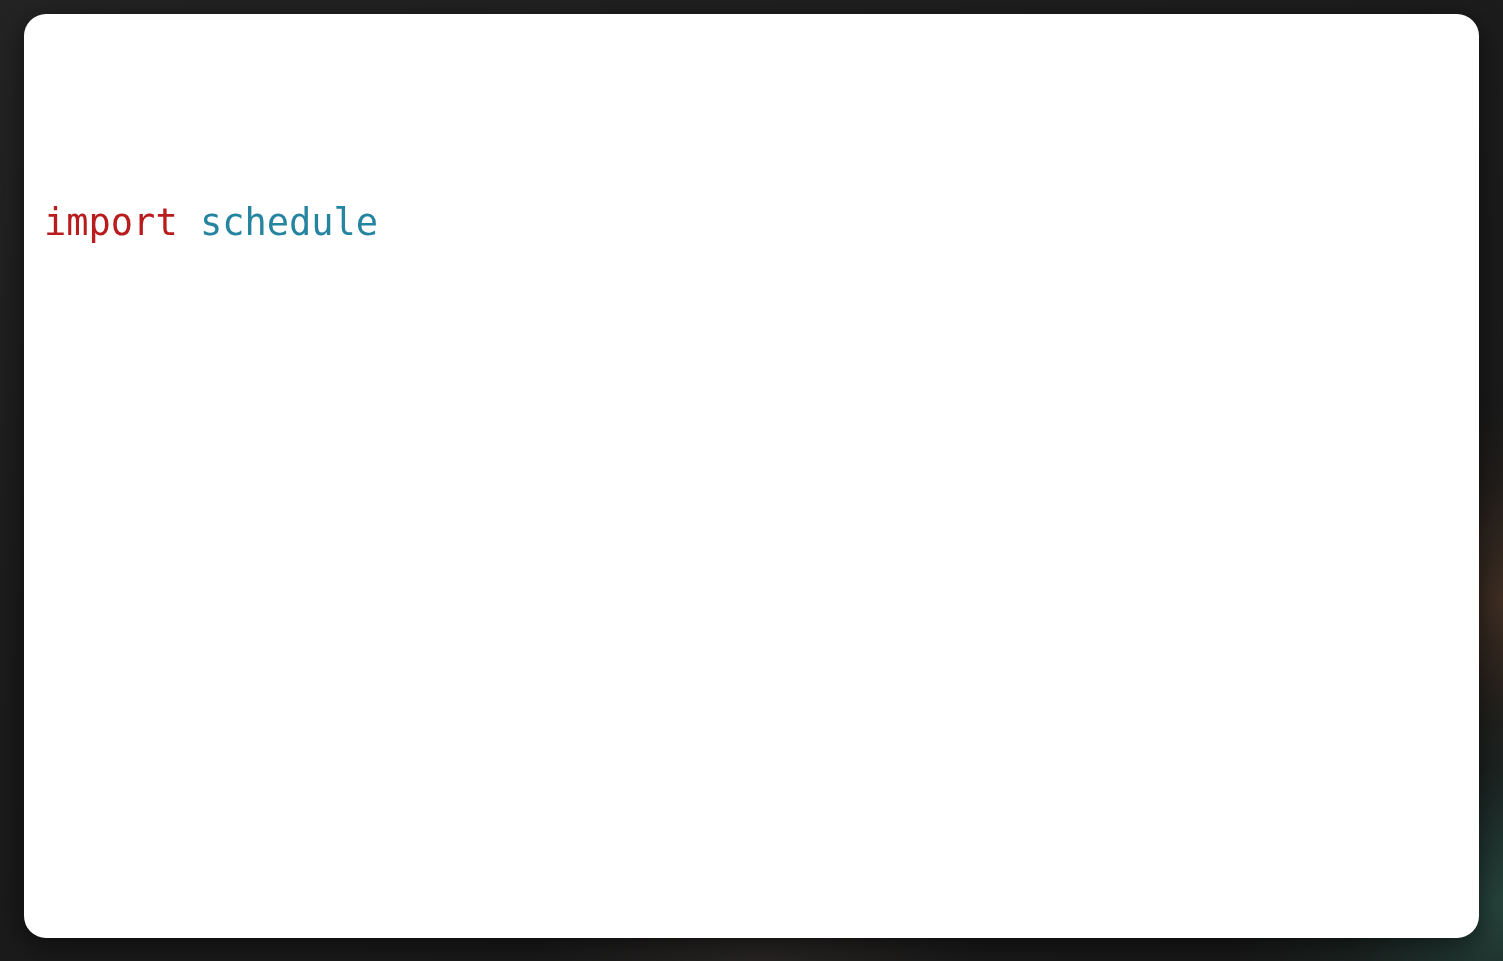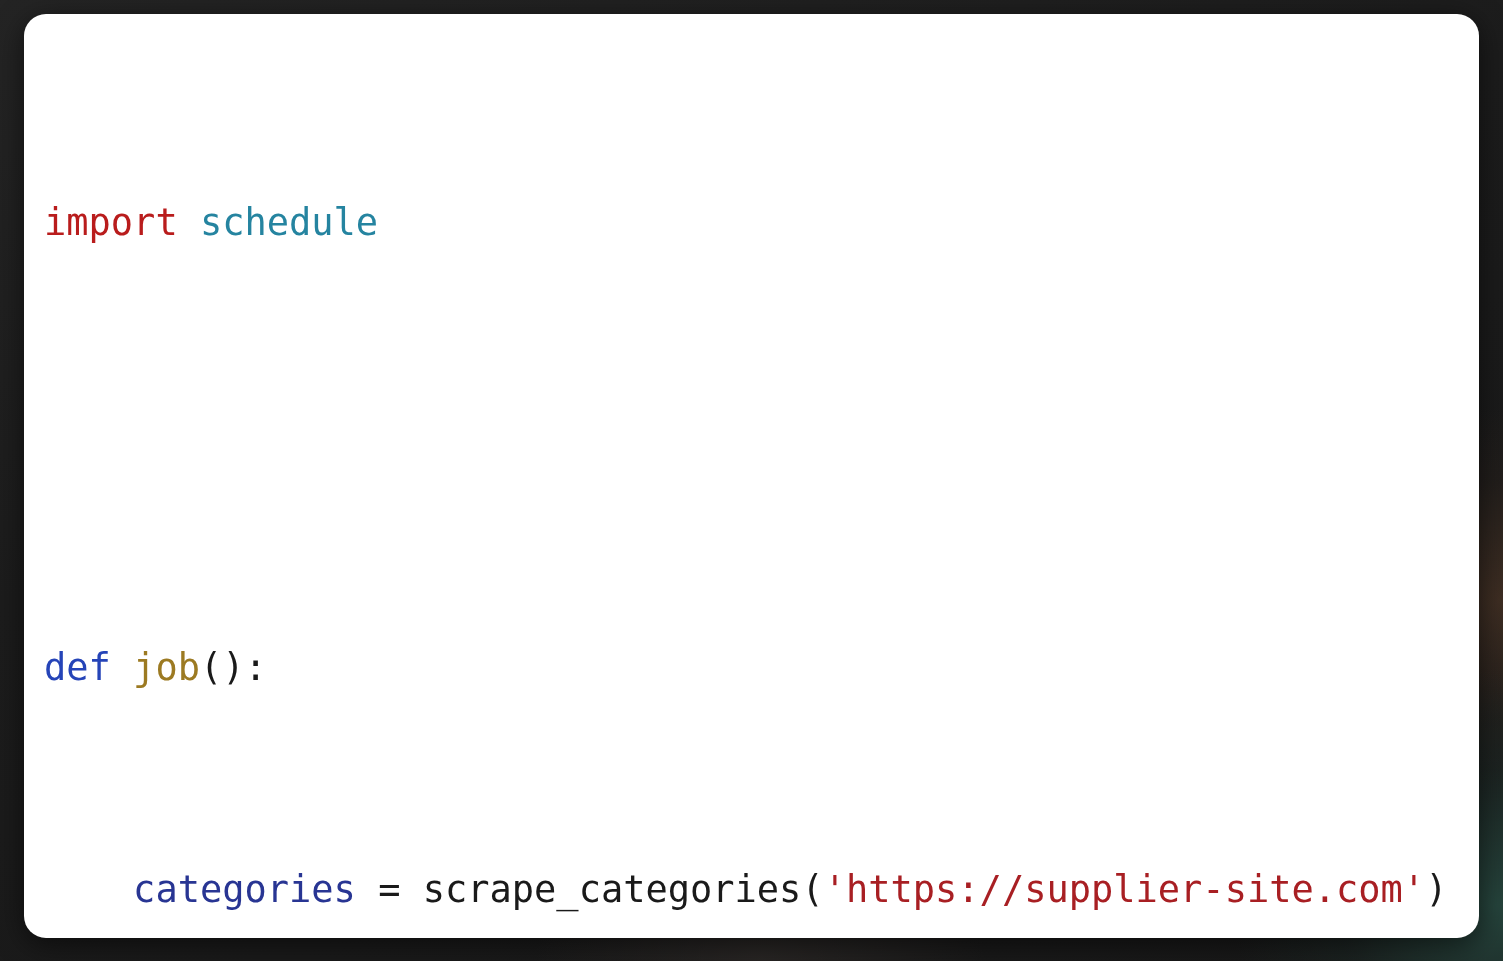--- a/index.html
+++ b/index.html
@@ -71,23 +71,21 @@
 
 <div id="screen">
 
   <div id="code-card">
     <div id="code-block">
 
       <span class="ln"><span class="kw">import</span><span class="plain"> </span><span class="mod">schedule</span></span>
 
       <span class="ln"> </span>
 
-      <span class="ln"><span class="kw2">def</span><span class="plain"> </span><span class="fn">job</span><span class="plain">():</span></span>
 
-      <span class="ln"><span class="plain">    </span><span class="var">categories</span><span class="plain"> = </span><span class="plain">scrape_categories(</span><span class="str">'https://supplier-site.com'</span><span class="plain">)</span></span>
 
       
 
       
 
       
 
       
 
       

